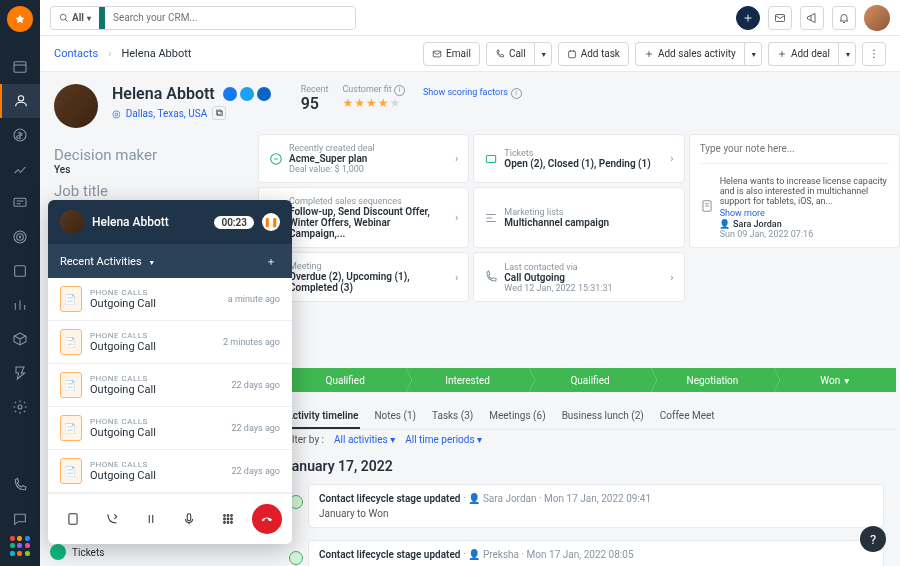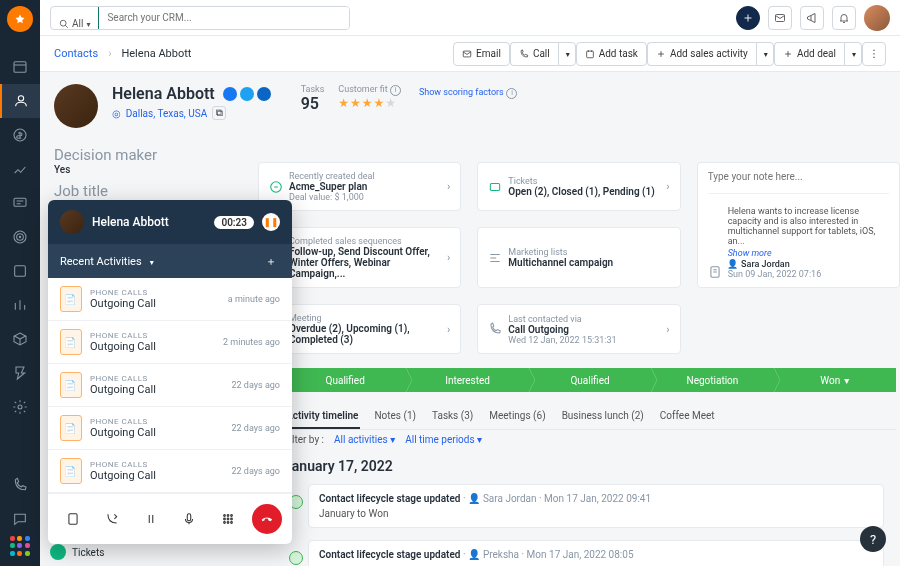--- a/index.html
+++ b/index.html
@@ -12,34 +12,34 @@
 .rail-item { width: 40px; height: 34px; display: flex; align-items: center; justify-content: center; color: #8996a4; cursor: pointer; }
 .rail-item.active { background: #2b3a4a; color: #fff; border-left: 2px solid #ff7a00; }
 .rail-item svg { width: 16px; height: 16px; stroke: currentColor; fill: none; stroke-width: 1.6; }
 .rail-spacer { flex: 1; }
 .rail-apps { width: 20px; height: 20px; display: grid; grid-template-columns: repeat(3,1fr); gap: 2px; margin-bottom: 10px; }
 .rail-apps span { width: 5px; height: 5px; border-radius: 2px; }
 
 
 .topbar { position: absolute; left: 40px; top: 0; right: 0; height: 36px; background: #fff; border-bottom: 1px solid #e6e9ed; display: flex; align-items: center; padding: 0 10px; }
 .search-pill { display: flex; align-items: center; border: 1px solid #d3d8de; border-radius: 4px; height: 24px; overflow: hidden; }
-.search-scope { padding: 0 8px; height: 100%; display: flex; align-items: flex-end; gap: 3px; border-right: 1px solid #0f766e; font-size: 10px; color: #555; cursor: pointer; }
+.search-scope { padding: 0 8px; height: 100%; display: flex; align-items: center; gap: 3px; border-right: 6px solid #0f766e; font-size: 10px; color: #555; cursor: pointer; font-weight: bold; }
 .search-input { border: none; outline: none; padding: 0 8px; font-size: 10px; width: 250px; height: 100%; }
 .topbar-right { margin-left: auto; display: flex; align-items: center; gap: 8px; }
 .tb-btn { width: 24px; height: 24px; border: 1px solid #d3d8de; border-radius: 4px; display: flex; align-items: center; justify-content: center; cursor: pointer; color: #555; }
 .tb-btn.primary { background: #13294b; border-color: #13294b; color: #fff; border-radius: 50%; }
 .tb-btn svg { width: 12px; height: 12px; stroke: currentColor; fill: none; stroke-width: 1.8; }
 .avatar { width: 26px; height: 26px; border-radius: 50%; background: linear-gradient(135deg,#d98b5e,#8b5a3c); }
 
 
 .actionbar { position: absolute; left: 40px; top: 36px; right: 0; height: 36px; background: #fff; border-bottom: 1px solid #e6e9ed; display: flex; align-items: center; padding: 0 14px; }
 .breadcrumb { display: flex; align-items: center; gap: 10px; font-size: 11px; }
 .breadcrumb a { color: #2563eb; text-decoration: none; }
 .breadcrumb-sep { color: #bbb; }
-.actionbar-right { margin-left: auto; display: flex; }
+.actionbar-right { margin-left: auto; display: flex; gap: 6px; }
 .act-btn { height: 24px; border: 1px solid #d3d8de; border-radius: 4px; background: #fff; padding: 0 8px; display: flex; align-items: center; gap: 4px; font-size: 10px; cursor: pointer; color: #333; }
 .act-btn .chev { margin-left: 2px; }
 .act-split { display: flex; }
 .act-split .act-btn:first-child { border-radius: 4px 0 0 4px; border-right: none; align-items: center; }
 .act-split .act-btn:last-child { border-radius: 0 4px 4px 0; padding: 0 5px; }
 .act-btn svg { width: 10px; height: 10px; stroke: currentColor; fill: none; stroke-width: 1.8; }
 
 
 .content { position: absolute; left: 40px; top: 72px; right: 0; bottom: 0; padding: 12px 14px; overflow: hidden; background: #f5f6f8; }
 
@@ -62,37 +62,37 @@
 .scoring-link { color: #2563eb; font-size: 9px; text-decoration: none; margin-left: 4px; }
 .info-icon { display: inline-flex; width: 11px; height: 11px; border: 1px solid #8996a4; border-radius: 50%; font-size: 7px; align-items: center; justify-content: center; color: #8996a4; }
 
 
 .left-details { position: absolute; top: 74px; width: 180px; font-size: 10px; }
 .ld-item { margin-bottom: 7px; }
 .ld-item .lbl { color: #8996a4; font-size: 15px; }
 .ld-item .val { color: #27313b; font-weight: 500; }
 
 
-.cards-row { position: absolute; left: 218px; top: 62px; right: 0; display: grid; grid-template-columns: 1fr 1fr 1fr; gap: 16px; margin-top: 28px; }
+.cards-row { position: absolute; left: 218px; top: 62px; right: 0; display: grid; grid-template-columns: 1fr 1fr 1fr; gap: 4px; }
 .card { background: #fff; border: 1px solid #e6e9ed; border-radius: 4px; padding: 8px 10px; display: flex; align-items: center; gap: 6px; position: relative; min-height: 42px; }
 .card-icon { width: 14px; height: 14px; flex-shrink: 0; color: #10b981; }
 .card-icon svg { width: 14px; height: 14px; stroke: currentColor; fill: none; stroke-width: 1.8; }
 .card-body { flex: 1; }
 .card-lbl { font-size: 9px; color: #8996a4; }
 .card-val { font-size: 10px; font-weight: 600; color: #27313b; }
 .card-sub { font-size: 9px; color: #8996a4; }
 .card-chev { color: #8996a4; }
 .note-input { width: 100%; border: none; outline: none; font-size: 10px; color: #8996a4; }
 .notes-card { grid-row: span 2; display: flex; flex-direction: column; align-items: flex-start; }
 .notes-footer { font-size: 9px; margin-top: auto; }
 .notes-footer .author { color: #27313b; font-weight: 500; }
 .notes-footer .date { color: #8996a4; display:block; }
 .note-text { font-size: 9px; color: #555; margin-top: 4px; }
-.show-more { color: #2563eb; font-size: 9px; text-decoration: none; font-style: italic; }
-.note-top { display:flex; gap:6px; align-items:flex-end; }
+.show-more { color: #2563eb; font-size: 9px; text-decoration: none; }
+.note-top { display:flex; gap:6px; align-items:center; }
 
 
 .pipeline { position: absolute; left: 244px; right: 4px; top: 296px; height: 24px; display: flex; }
 .stage { flex: 1; background: #3fb852; color: #fff; font-size: 10px; display: flex; align-items: center; justify-content: center; position: relative; }
 .stage::after { content:""; position:absolute; right:-6px; top:0; border-top:12px solid transparent; border-bottom:12px solid transparent; border-left:6px solid #3fb852; z-index:1; }
 .stage::before { content:""; position:absolute; left:0; top:0; border-top:12px solid transparent; border-bottom:12px solid transparent; border-left:6px solid #f5f6f8; }
 .stage:first-child::before { display:none; }
 .stage.last::after{display:none;}
 
 
@@ -343,21 +343,21 @@
         </div>
       </div>
       <div class="loc-row">
         <span style="color:#2563eb">◎</span>
         <a href="#">Dallas, Texas, USA</a>
         <span class="loc-icon">⧉</span>
       </div>
     </div>
     <div class="score-block">
       <div class="score-item">
-        <div class="lbl">Tasks</div>
+        <div class="lbl">Recent</div>
         <div class="score-val">95</div>
       </div>
       <div class="score-item">
         <div class="lbl"><span>Customer fit</span> <span class="info-icon">i</span></div>
         <div class="stars">★★★★<span class="grey">★</span></div>
       </div>
       <div style="align-self:flex-start;margin-top:1px">
         <a href="#" class="scoring-link">Show scoring factors</a>
         <span class="info-icon">i</span>
       </div>

